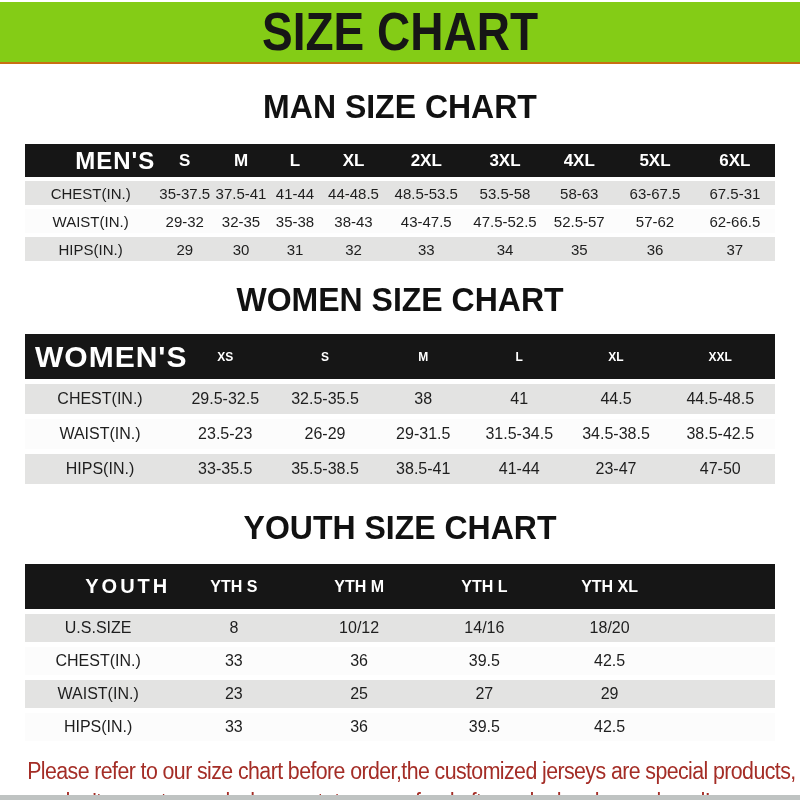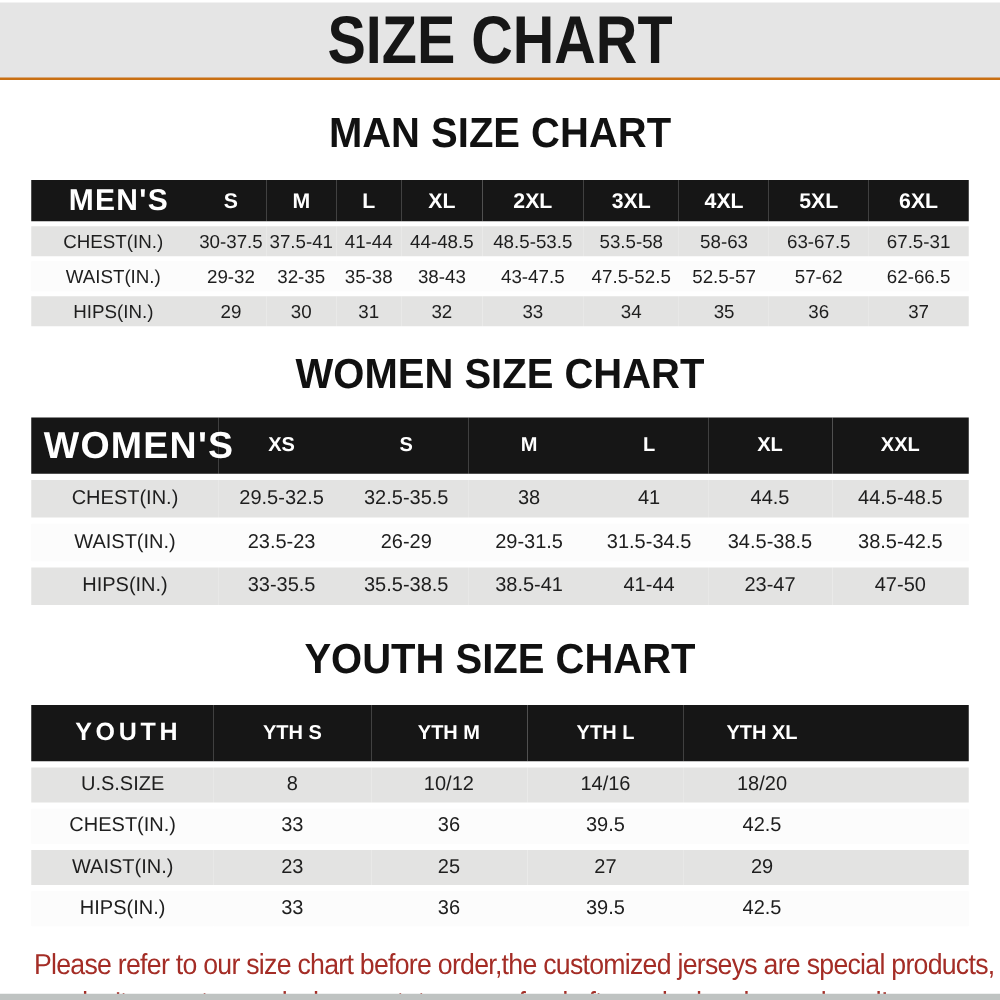--- a/index.html
+++ b/index.html
@@ -6,21 +6,21 @@
   body {
     width: 800px; height: 800px;
     background: #ffffff;
     font-family: "Liberation Sans", sans-serif;
     position: relative;
     overflow: hidden;
   }
   .banner {
     margin-top: 2px;
     height: 60px;
-    background: #e5e5e5;
+    background: #84cc16;
     border-bottom: 2px solid #c96f12;
     display: flex; align-items: center; justify-content: center;
   }
   .banner-text {
     font-size: 50px;
     font-weight: 800;
     color: #161616;
     letter-spacing: 0px;
     transform: scale(0.92, 1.08);
     white-space: nowrap;
@@ -49,25 +49,25 @@
   table.youth  { margin-top: 14px; border-spacing: 0 5px; }
 
   .size-table thead th {
     background: #161616;
     color: #ffffff;
     font-weight: 700;
     text-align: center;
     white-space: nowrap;
   }
   table.mens thead th   { height: 31px; font-size: 17px; }
-  table.womens thead th { height: 43px; font-size: 16px; }
+  table.womens thead th { height: 43px; font-size: 12px; }
   table.youth thead th  { height: 43px; font-size: 16px; }
 
   .size-table thead th:first-child {
-    text-align: center;
+    text-align: right;
     padding-left: 10px;
   }
   table.mens thead th:first-child   { font-size: 24px; letter-spacing: 1px; }
   table.womens thead th:first-child { font-size: 30px; letter-spacing: 1px; }
   table.youth thead th:first-child  { font-size: 20px; letter-spacing: 3px; }
 
   .size-table tbody td {
     text-align: center;
     color: #1e1e1e;
     white-space: nowrap;
@@ -148,21 +148,21 @@
         <th>2XL</th>
         <th>3XL</th>
         <th>4XL</th>
         <th>5XL</th>
         <th>6XL</th>
       </tr>
     </thead>
   <tbody>
       <tr class="row-gray">
         <td>CHEST(IN.)</td>
-        <td>30-37.5</td>
+        <td>35-37.5</td>
         <td>37.5-41</td>
         <td>41-44</td>
         <td>44-48.5</td>
         <td>48.5-53.5</td>
         <td>53.5-58</td>
         <td>58-63</td>
         <td>63-67.5</td>
         <td>67.5-31</td>
       </tr>
       <tr class="row-white">

